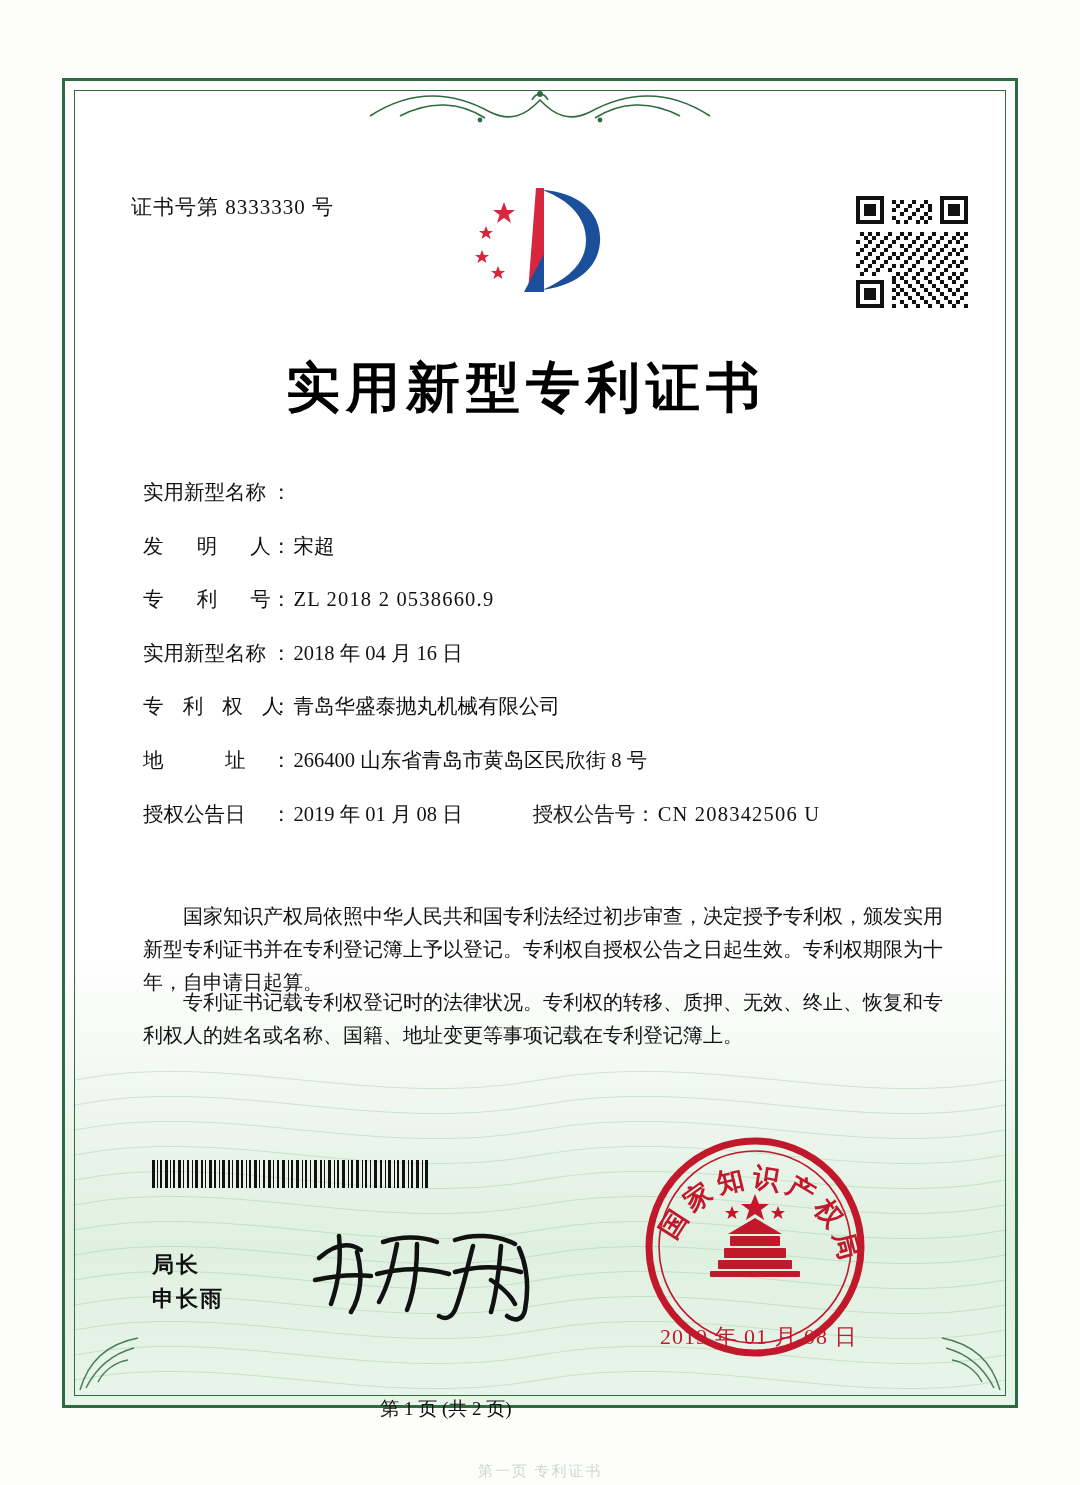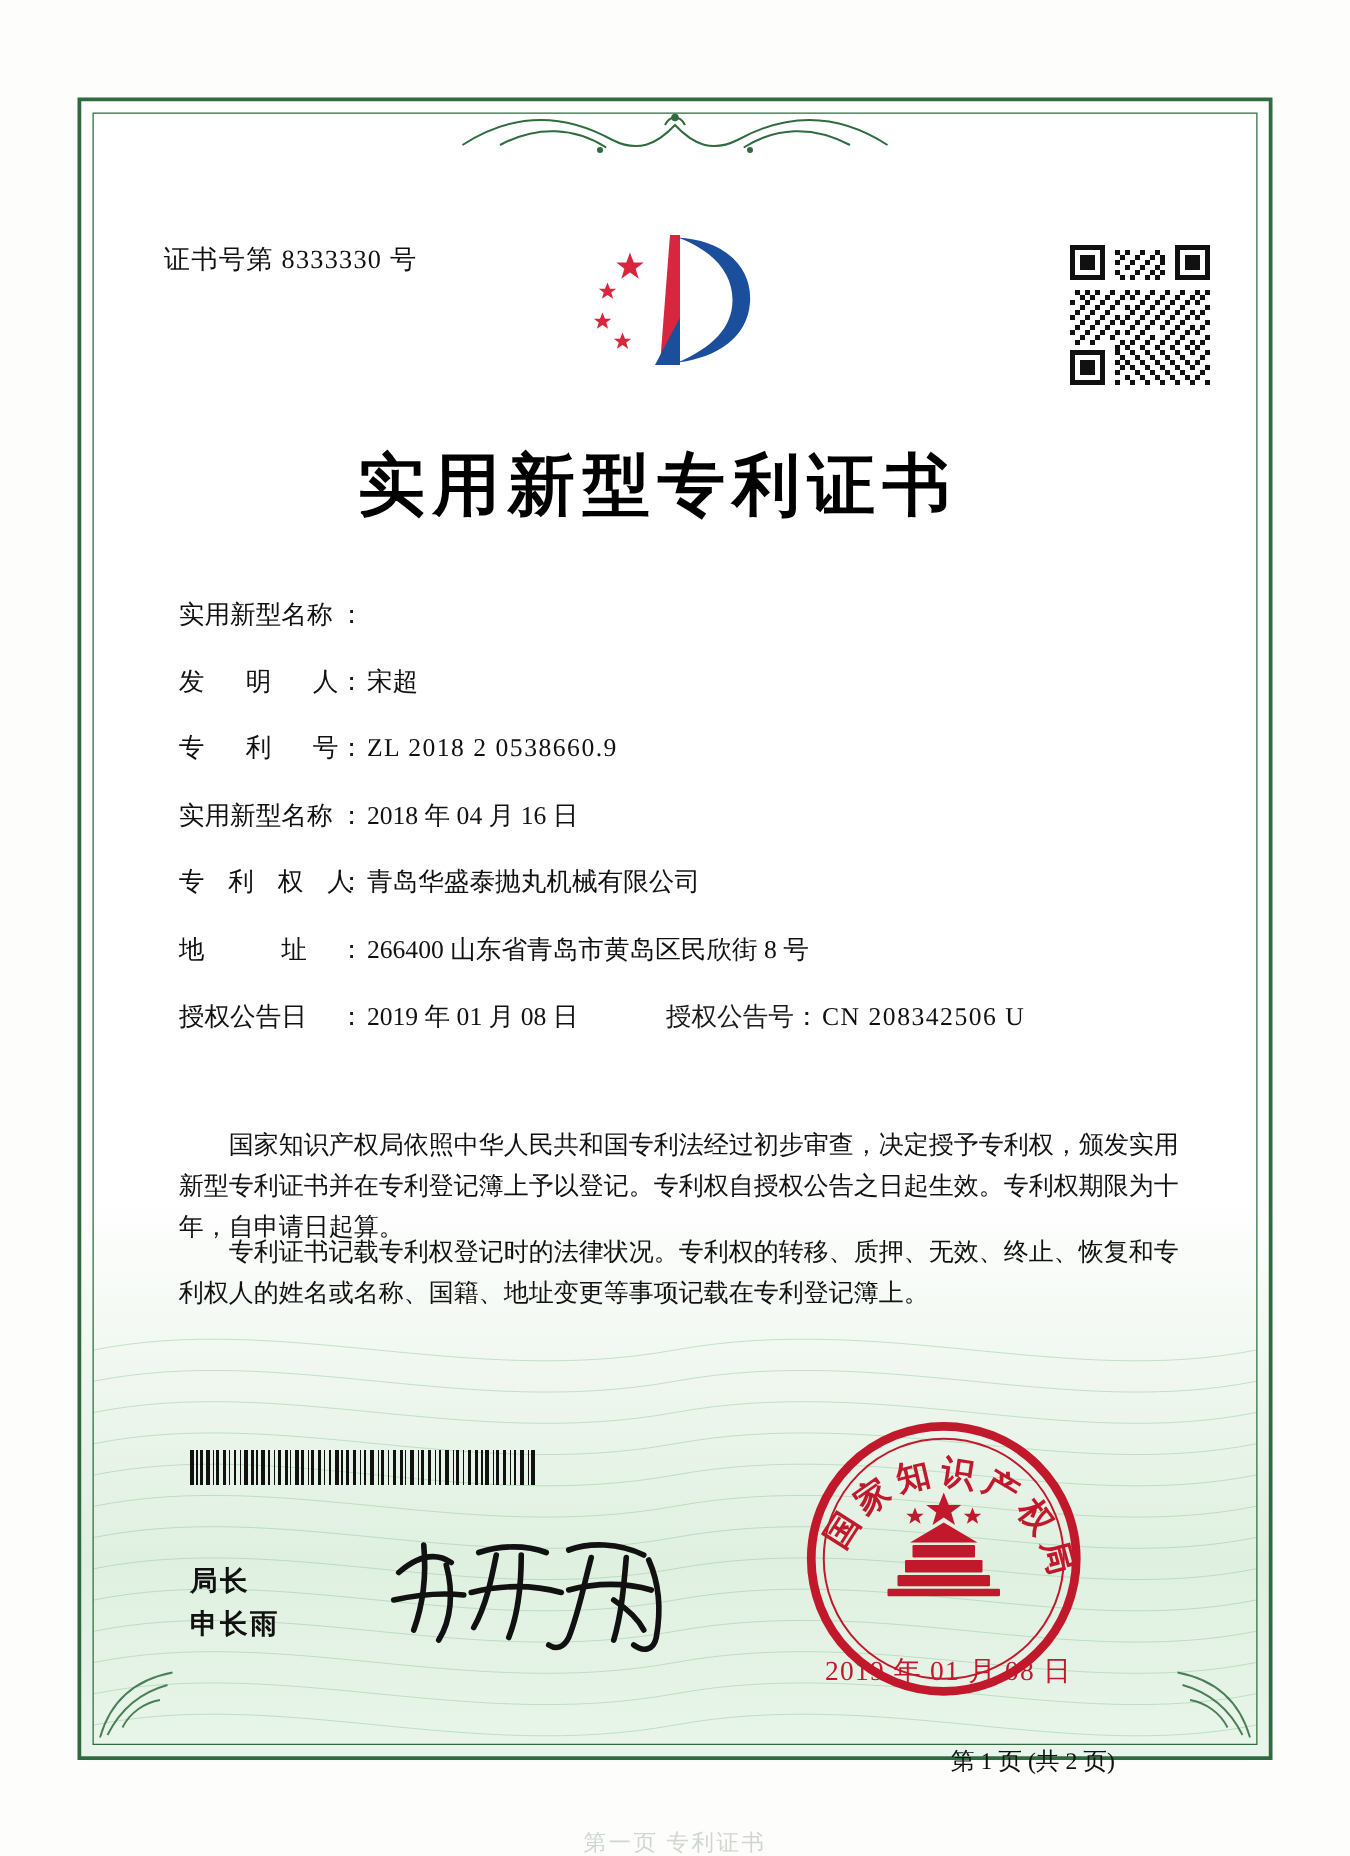--- a/index.html
+++ b/index.html
@@ -193,31 +193,31 @@
     color: #c2182b;
     letter-spacing: 1px;
     white-space: nowrap;
   }
   
   .page-no {
     position: absolute;
     left: 0;
     top: 1396px;
     width: 892px;
-    text-align: right;
+    text-align: center;
     font-size: 19px;
     color: #111;
   }
   .footer-faint {
     position: absolute;
     left: 0;
     top: 1462px;
     width: 1080px;
     text-align: center;
-    font-size: 18px;
+    font-size: 15px;
     color: #cfd8cf;
     letter-spacing: 2px;
   }
 </style>
 </head>
 <body>
 
 <div class="page">
 
   <div class="border-outer"></div>

